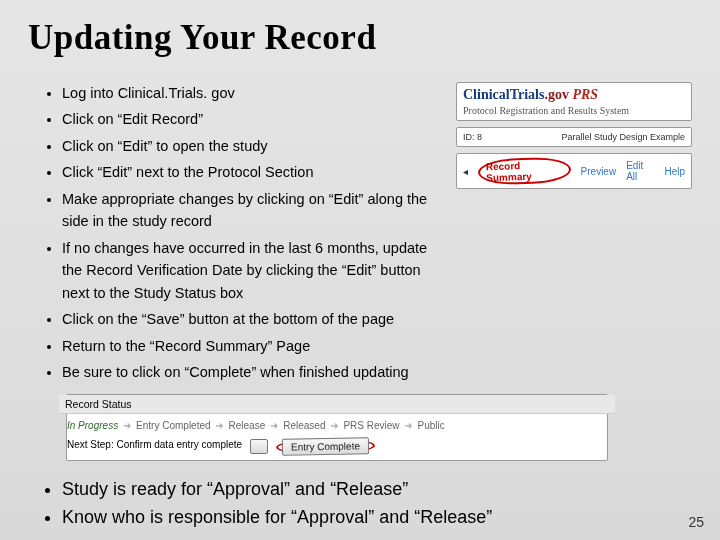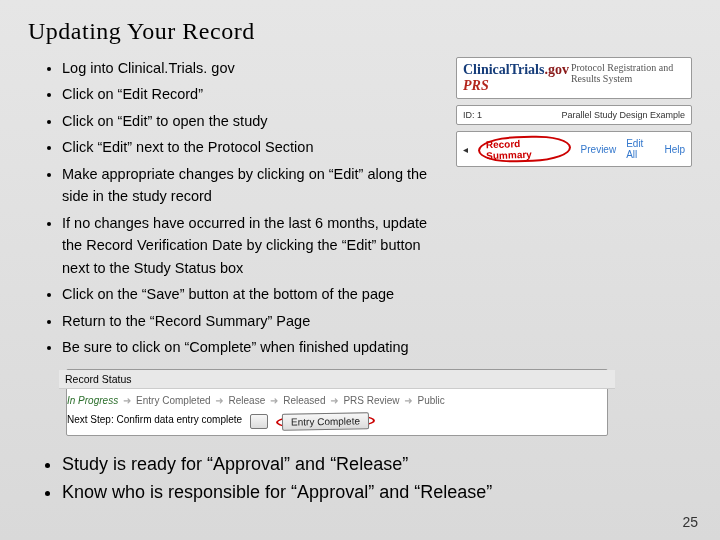--- a/index.html
+++ b/index.html
@@ -1,27 +1,27 @@
 <!DOCTYPE html>
 <html><head>
 <meta charset="utf-8">
 <style>
   html,body{margin:0;padding:0}
   body{width:720px;height:540px;font-family:Tahoma,Verdana,Geneva,sans-serif;
     background:linear-gradient(180deg,#e6e6e6 0%,#d9d9d9 100%);color:#000;
     box-sizing:border-box;padding:18px 28px 10px 28px;position:relative}
-  h1{font-family:"Times New Roman",serif;font-size:24px;font-weight:400;
-    margin:0 0 12px 0;letter-spacing:.5px}
+  h1{font-family:"Times New Roman",serif;font-size:35px;font-weight:700;
+    margin:0 0 24px 0;letter-spacing:.5px}
   .content{display:flex;gap:12px}
   ul.main{list-style:disc;margin:0;padding-left:34px;font-size:14.5px;line-height:1.55;flex:1}
   ul.main li{margin-bottom:4px}
   ul.sub{list-style:disc;margin:14px 0 7px 0;padding-left:34px;font-size:18px;line-height:1.6}
   .figure-stack{width:236px;flex:0 0 236px;font-size:9px;color:#333}
   .card{background:#fff;border:1px solid #999;border-radius:2px;padding:4px 6px;margin-bottom:6px}
-  .prs-head{display:flex;flex-direction:row;gap:2px}
+  .prs-head{display:flex;flex-direction:column;gap:2px}
   .prs-logo{font-family:"Times New Roman",serif;font-weight:700;font-size:14px;color:#163d7a}
   .prs-logo .gov{color:#8a1a1a}
   .prs-logo .prs{color:#b3261e;font-style:italic}
   .prs-sub{font-family:"Times New Roman",serif;color:#555;font-size:10px}
   .crumbs{color:#3366cc;font-size:9.5px}
   .crumbs .sep{color:#888}
   .crumbs .cur{color:#333}
   .row{display:flex;gap:10px;align-items:center;font-size:10px;color:#37c}
   .row .lead{color:#333}
   .circled{color:#c00;font-weight:700}
@@ -33,21 +33,21 @@
     border-bottom:1px solid #ccc;font-size:10.5px}
   .flow{color:#666}
   .flow .cur{color:#2b6e2b;font-style:italic}
   .flow .arrow{color:#aaa;padding:0 2px}
   .nextstep{margin-top:8px;display:flex;gap:8px}
   .btn{border:1px solid #777;background:linear-gradient(#f7f7f7,#dcdcdc);
     padding:2px 8px;border-radius:2px;font-size:10px;color:#222;white-space:nowrap}
   .btn.grey{color:#666}
   .ring2{border:2px solid #c00;border-radius:50%/60%;padding:0 4px;display:inline-block;
     transform:rotate(-1deg)}
-  .pagenum{position:absolute;right:22px;bottom:10px;font-size:14px;color:#333}
+  .pagenum{position:absolute;right:16px;bottom:10px;font-size:14px;color:#333}
 </style>
 </head>
 <body>
 
 <h1>Updating Your Record</h1>
 
 <div class="content">
   <ul class="main">
     <li>Log into Clinical.Trials. gov</li>
     <li>Click on “Edit Record”</li>
@@ -61,21 +61,21 @@
   </ul>
 
   <div class="figure-stack">
     <div class="card prs-head">
       <div class="prs-logo">
         <span>ClinicalTrials</span><span class="gov">.gov</span><span class="prs"> PRS</span>
       </div>
       <div class="prs-sub">Protocol Registration and Results System</div>
     </div>
     <div class="card">
-      <span>ID: 1</span>
+      <span>ID: 8</span>
       <span style="float:right">Parallel Study Design Example</span>
     </div>
     <div class="card row">
       <span class="lead">◂</span>
       <span class="ring circled">Record Summary</span>
       <span>Preview</span>
       <span>Edit All</span>
       <span>Help</span>
     </div>
   </div>

